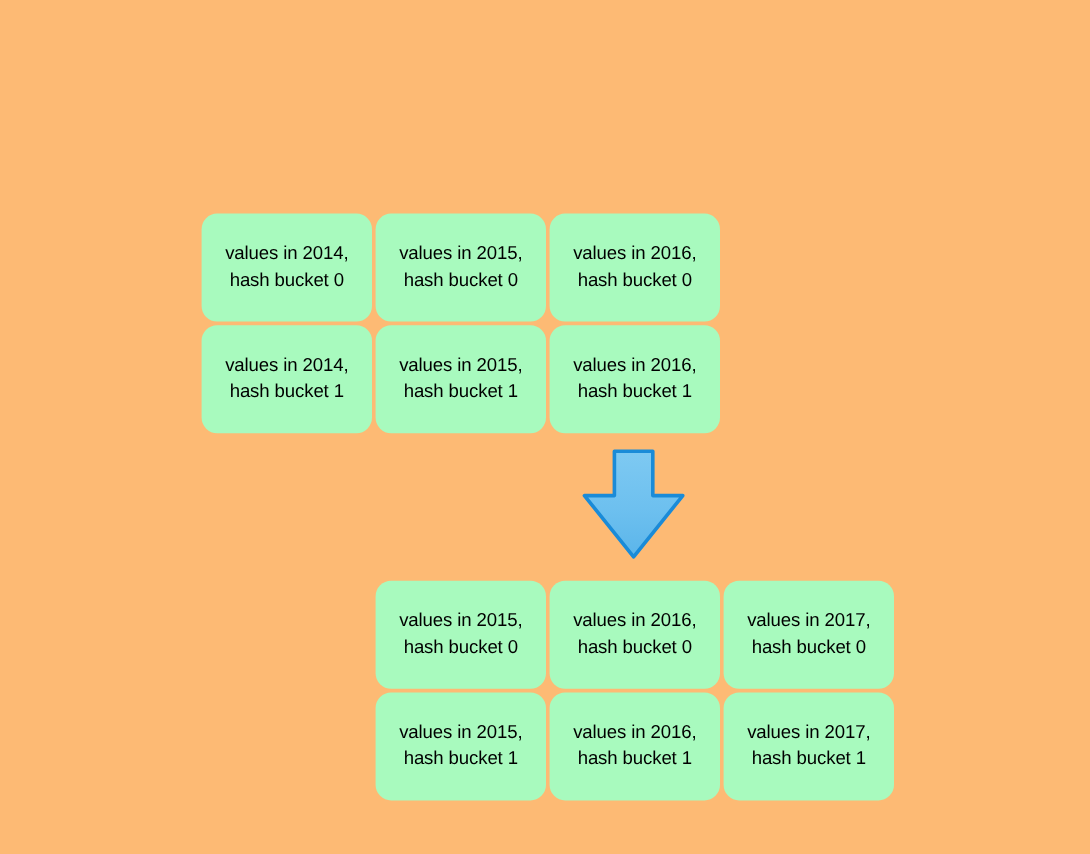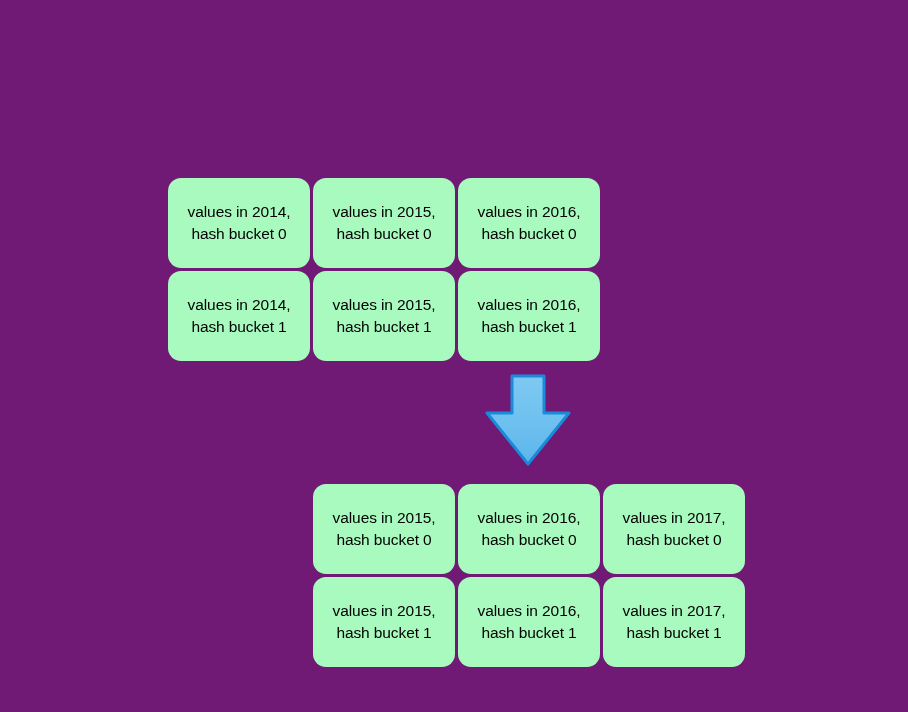--- a/index.html
+++ b/index.html
@@ -15,21 +15,21 @@
     overflow: hidden;
     font-family: "Liberation Sans", "DejaVu Sans", sans-serif;
   }
 
   #diagram-canvas {
     position: absolute;
     left: 0;
     top: 0;
     width: 908px;
     height: 712px;
-    background: #701a75;
+    background: #fdba74;
   }
 
   .grid {
     position: absolute;
     display: grid;
     grid-template-columns: 142px 142px 142px;
     grid-template-rows: 90px 90px;
     column-gap: 3px;
     row-gap: 3px;
   }

